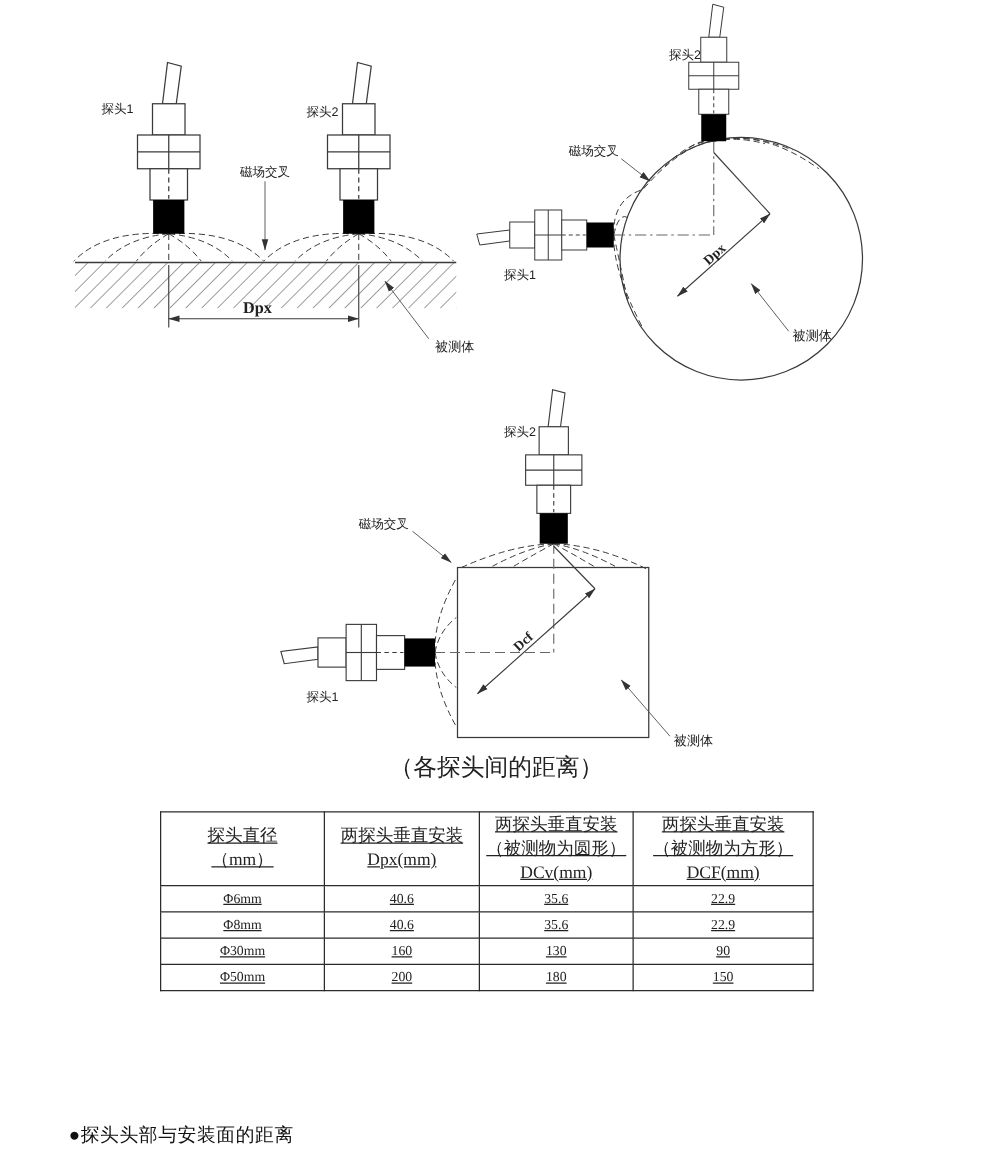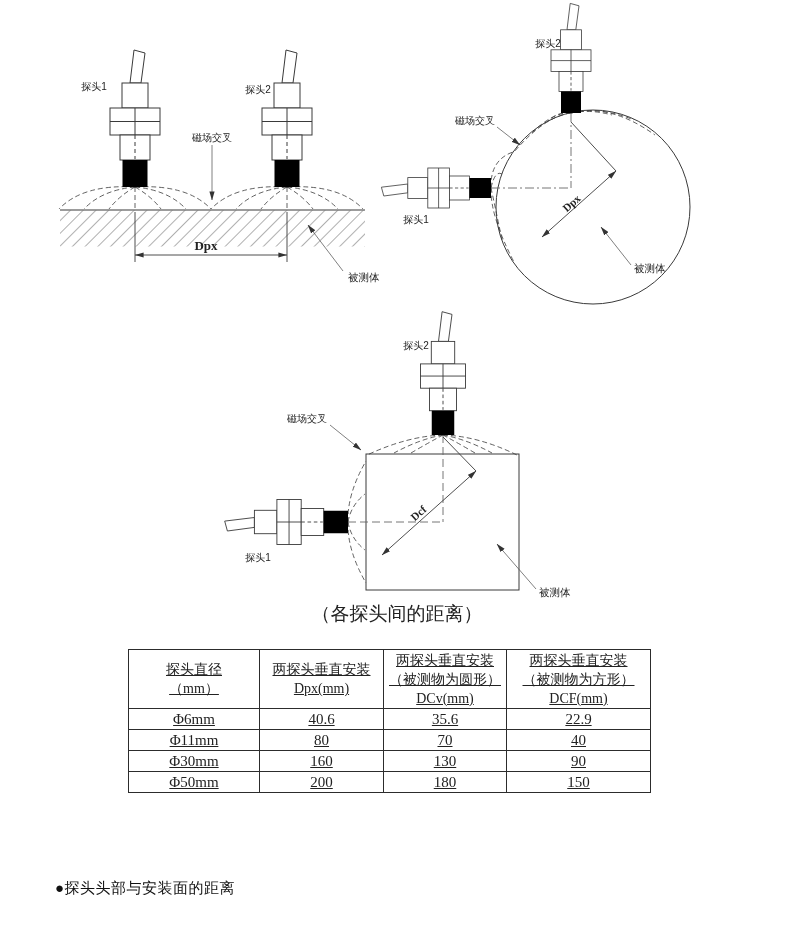--- a/index.html
+++ b/index.html
@@ -7,22 +7,22 @@
         font-family:"Liberation Sans","DejaVu Sans",sans-serif;color:#222;}
   svg{position:absolute;left:0;top:0;}
   svg text{font-family:"Liberation Sans","DejaVu Sans",sans-serif;fill:#222;}
   svg text.dim{font-family:"Liberation Serif","DejaVu Serif",serif;font-weight:bold;}
   .spec-table-wrap{position:absolute;left:128px;top:649px;}
   table.spec{border-collapse:collapse;table-layout:fixed;width:522px;
              font-family:"Liberation Serif","DejaVu Serif",serif;text-decoration:underline;}
   table.spec th, table.spec td{border:1px solid #2c2c2c;text-align:center;vertical-align:middle;}
   table.spec th{font-weight:normal;font-size:14px;line-height:19px;white-space:pre-line;
                 height:58px;padding:0 1px;}
-  table.spec td{font-size:15px;height:20px;line-height:20px;padding:0;text-align:center;}
-  .footer-note{position:absolute;left:55px;top:879px;font-size:15px;color:#111;
+  table.spec td{font-size:11px;height:20px;line-height:20px;padding:0;text-align:center;}
+  .footer-note{position:absolute;left:55px;top:899px;font-size:15px;color:#111;
                letter-spacing:0.5px;}
 </style>
 </head>
 <body>
 
 <div class="page">
 
 <svg width="790" height="640" viewBox="0 0 790 640">
   <defs>
     <marker id="m-arr" viewBox="0 0 9 6" refX="8.6" refY="3" markerWidth="9" markerHeight="6" markerUnits="userSpaceOnUse" orient="auto-start-reverse">
@@ -196,24 +196,24 @@
       </tr>
     </thead>
     <tbody>
           <tr>
             <td>Φ6mm</td>
             <td>40.6</td>
             <td>35.6</td>
             <td>22.9</td>
           </tr>
           <tr>
-            <td>Φ11mm</td>
-            <td>80</td>
-            <td>70</td>
-            <td>40</td>
+            <td>Φ8mm</td>
+            <td>40.6</td>
+            <td>35.6</td>
+            <td>22.9</td>
           </tr>
           <tr>
             <td>Φ30mm</td>
             <td>160</td>
             <td>130</td>
             <td>90</td>
           </tr>
           <tr>
             <td>Φ50mm</td>
             <td>200</td>

